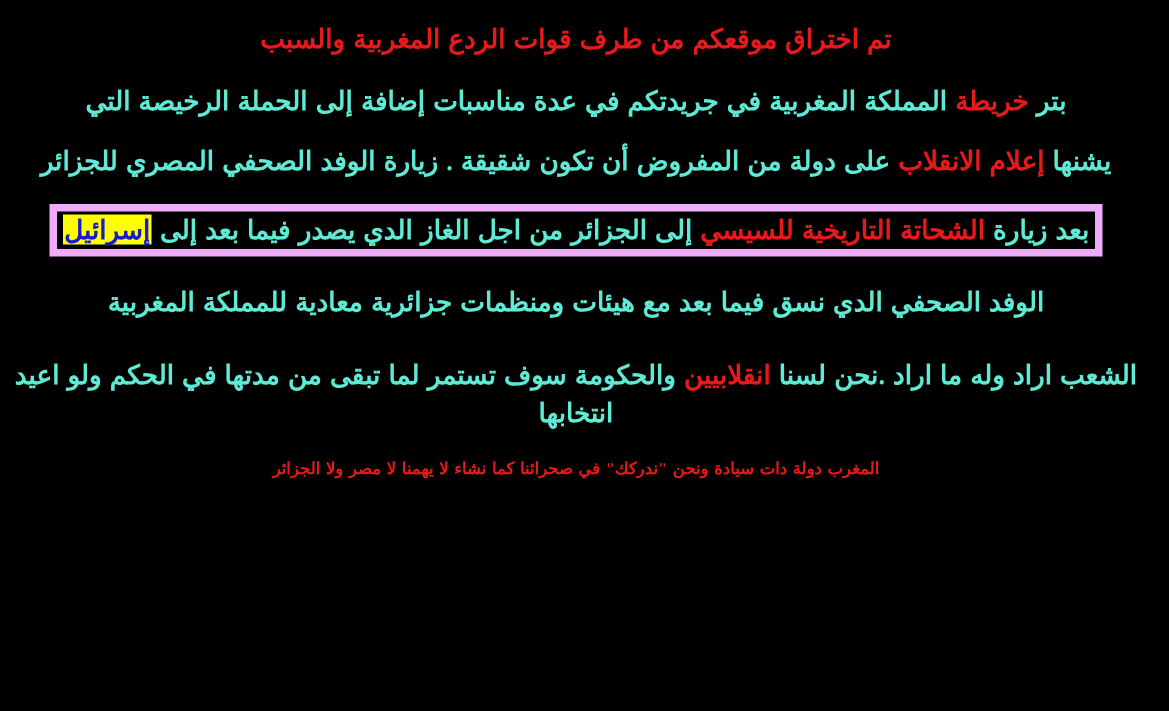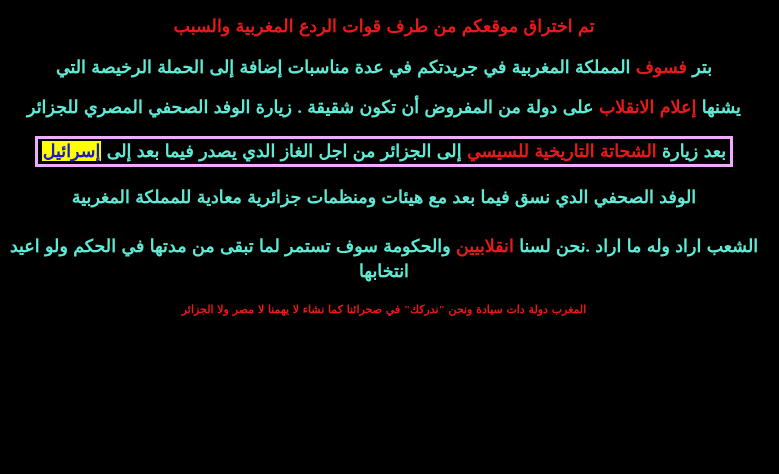--- a/index.html
+++ b/index.html
@@ -45,36 +45,36 @@
   .l-8  { margin-top: 16px; }
   .l-9  { margin-top: 18px; font-size: 11px; }
   .red   { color: #e8191a; }
   .hl {
     background: #ffff00;
     color: #1a1acd;
     padding: 0 1px;
   }
   .box {
     display: inline-block;
-    border: 3px solid #f0abfc;
+    border: 5px solid #f0abfc;
     padding: 0 4px 1px 4px;
   }
   .w { color: #5eead4; }
 </style>
 </head>
 <body>
 
 <div id="page">
 
   <div class="line l-1">
     <span class="red">تم اختراق موقعكم من طرف </span><span class="red">قوات الردع المغربية</span><span class="red"> والسبب</span>
   </div>
 
   <div class="line l-2">
-    <span class="w">بتر </span><span class="red">فسوف</span><span class="w"> المملكة المغربية في جريدتكم  في عدة مناسبات إضافة إلى الحملة الرخيصة التي</span>
+    <span class="w">بتر </span><span class="red">خريطة</span><span class="w"> المملكة المغربية في جريدتكم  في عدة مناسبات إضافة إلى الحملة الرخيصة التي</span>
   </div>
 
   <div class="line l-3">
     <span class="w">يشنها </span><span class="red">إعلام الانقلاب</span><span class="w"> على دولة من المفروض أن تكون شقيقة . زيارة الوفد الصحفي المصري للجزائر</span>
   </div>
 
   <div class="line l-4">
     <span class="box"><span class="w">بعد زيارة </span><span class="red">الشحاتة  التاريخية للسيسي</span><span class="w"> إلى الجزائر من اجل الغاز الدي يصدر فيما بعد إلى </span><span class="hl">إسرائيل</span></span>
   </div>
 

